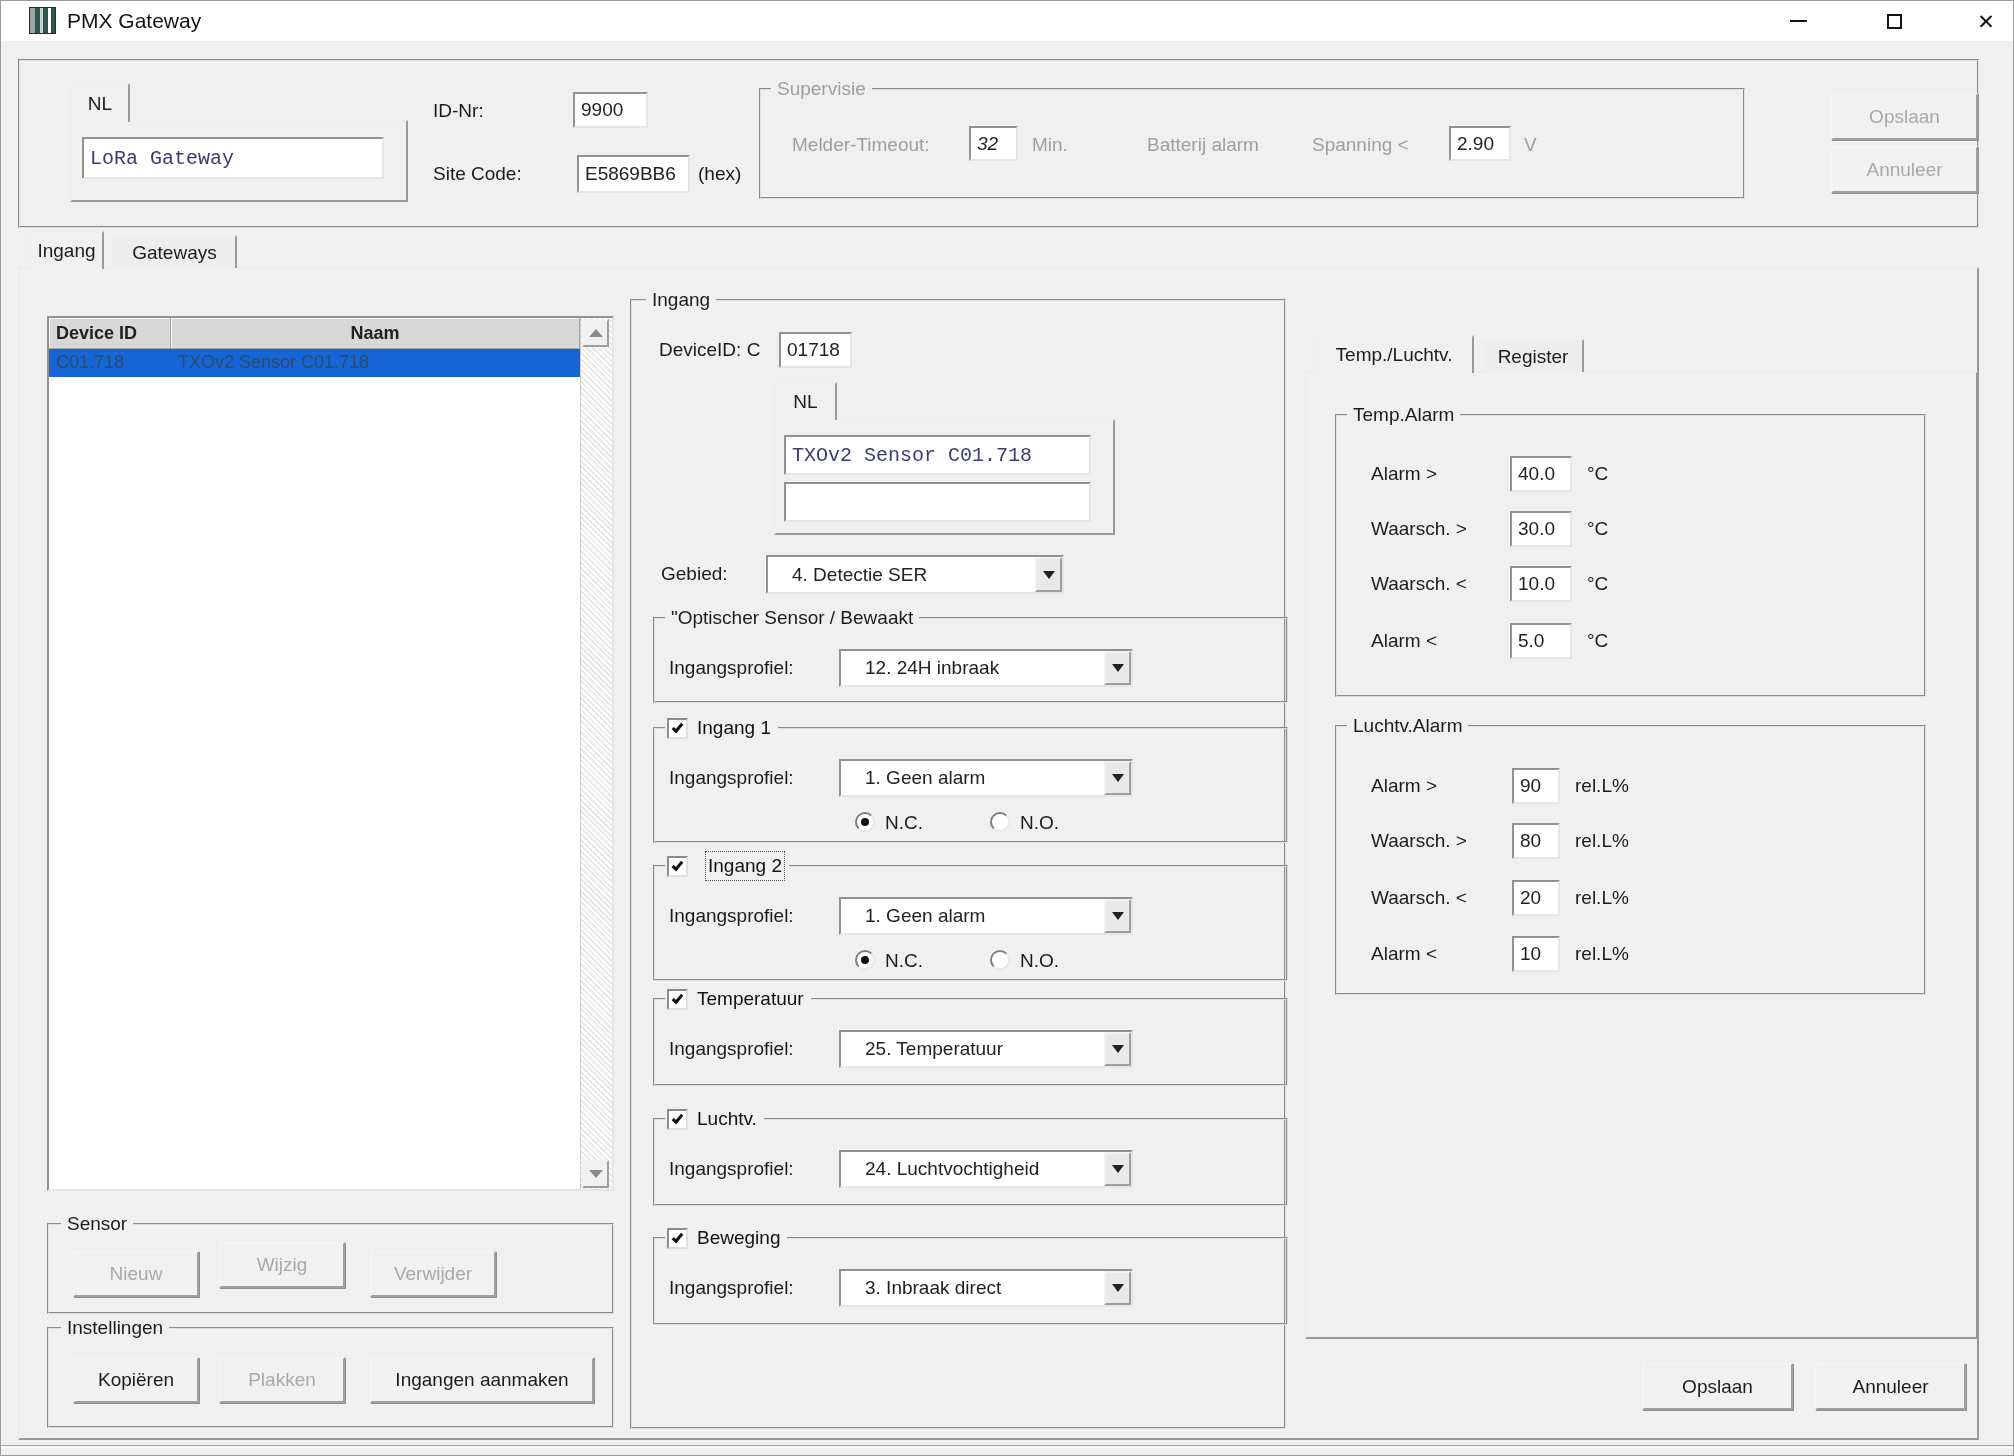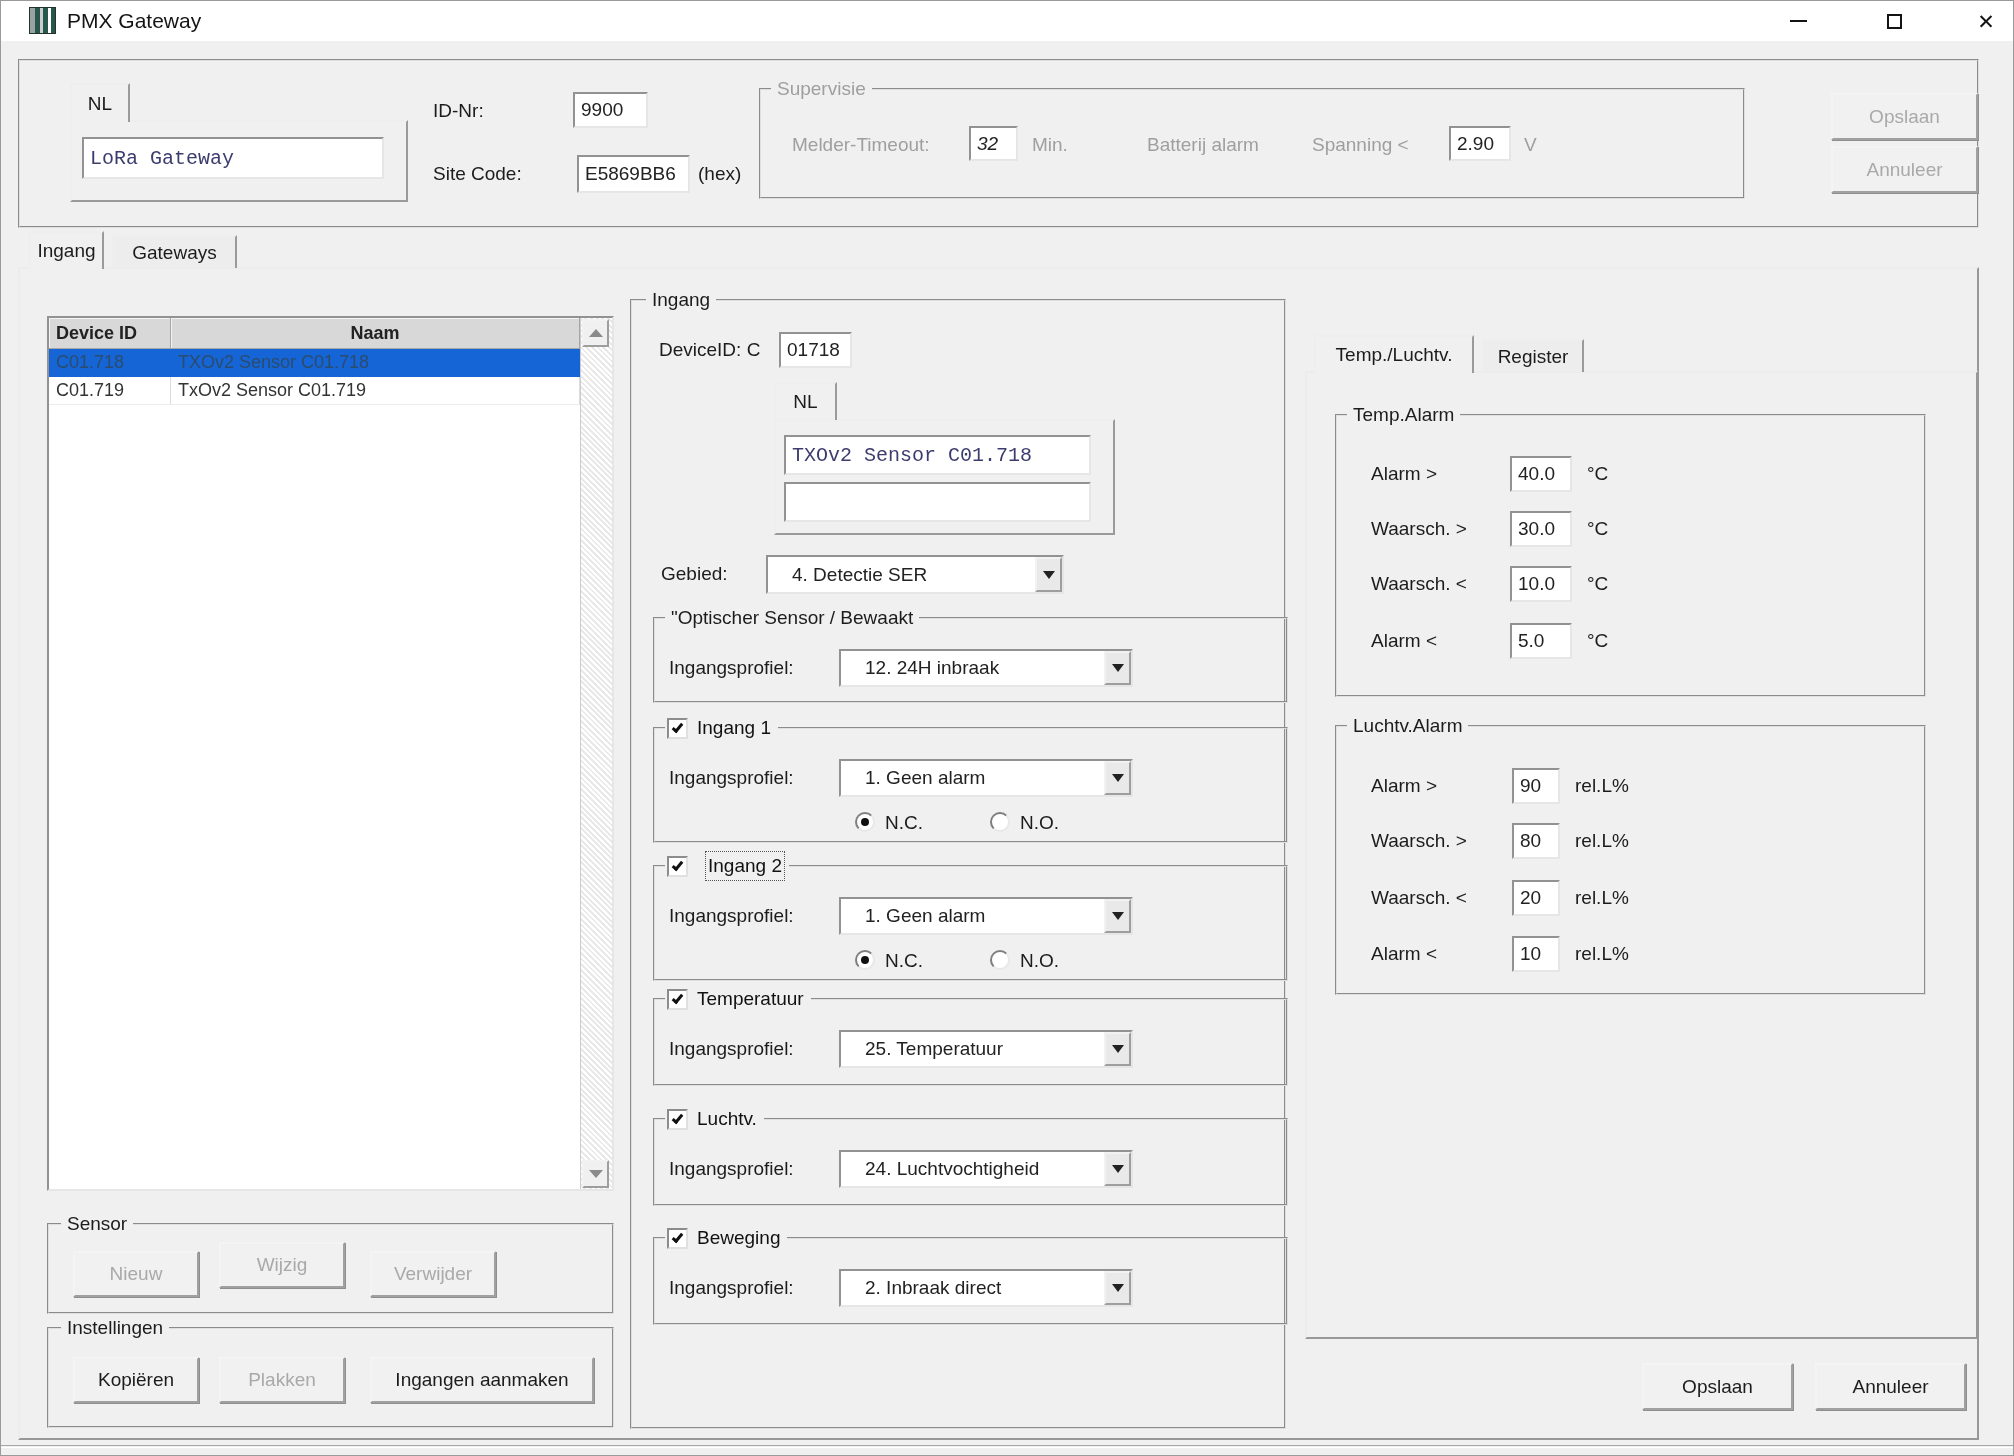--- a/index.html
+++ b/index.html
@@ -151,24 +151,20 @@
     <div class="lrow lhead" style="top:0;">
       <div class="lcell" style="width:122px;height:31px;">Device ID</div>
       <div class="lcell center" style="width:409px;height:31px;">Naam</div>
     </div>
 
     <div class="lrow rowline sel" style="top:31px;">
       <div class="lcell" style="width:122px;height:28px;">C01.718</div>
       <div class="lcell" style="width:409px;height:28px;">TXOv2 Sensor C01.718</div>
     </div>
 
-    <div class="lrow rowline" style="top:59px;">
-      <div class="lcell" style="width:122px;height:28px;">C01.719</div>
-      <div class="lcell" style="width:409px;height:28px;">TxOv2 Sensor C01.719</div>
-    </div>
 
     <div class="scrollbar" style="right:0;top:0;width:32px;height:871px;">
       <div class="sb-btn" style="top:1px;">
           <span class="tri-up-sm"></span>
         </div>
       <div class="sb-btn" style="bottom:1px;top:auto;">
           <span class="tri-dn-sm"></span>
         </div>
     </div>
   </div>
@@ -316,21 +312,21 @@
 
     <div class="group" style="left:21px;top:936px;width:635px;height:88px;">
       <div class="sec-head" style="left:10px;top:-13px;">
         <span class="chk">
             <span class="mark"></span>
           </span>
         <span class="sec-name">Beweging</span>
       </div>
       <span class="lbl" style="left:14px;top:38px;">Ingangsprofiel:</span>
       <div class="combo" style="left:184px;top:30px;width:294px;">
-        <span class="combo-text">2. Inbraak direct</span>
+        <span class="combo-text">3. Inbraak direct</span>
         <span class="combo-btn">
             <span class="tri-down"></span>
           </span>
       </div>
     </div>
   </div>
 
   <div class="tabpage" style="left:1304px;top:370px;width:673px;height:968px;">
 
     <div class="group" style="left:28px;top:41px;width:591px;height:283px;">

